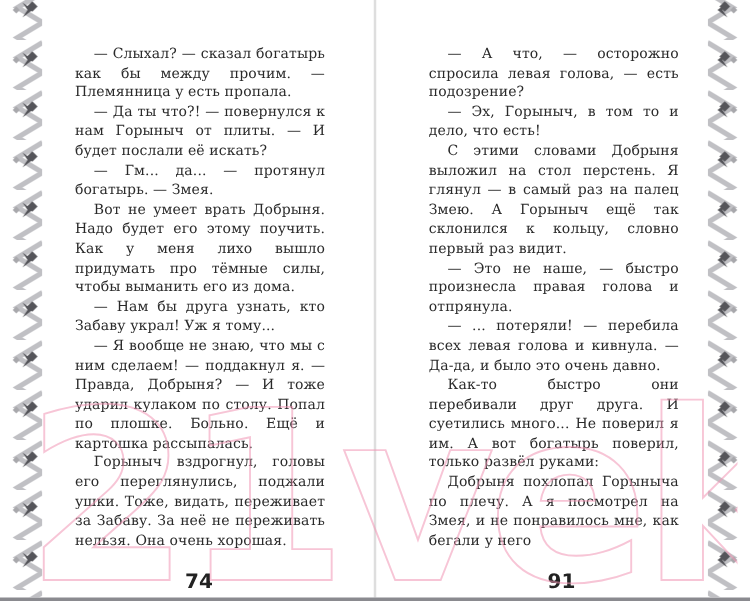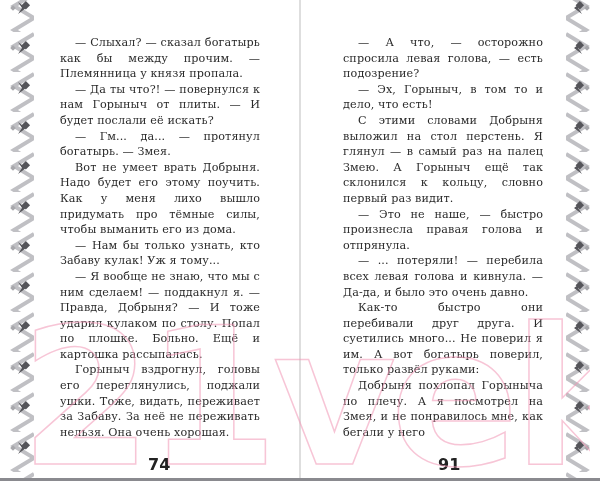--- a/index.html
+++ b/index.html
@@ -54,25 +54,25 @@
           <polyline points="34,26 14,38 34,50" fill="none" stroke="#c0c0c4" stroke-width="4"></polyline>
         </pattern>
       </defs>
       <rect x="0" y="0" width="34" height="478" fill="url(#orn-l)"></rect>
     </svg>
   </div>
 
   <div class="gutter"></div>
 
   <div class="page left">
-    <p class="para">— Слыхал? — сказал богатырь как бы между прочим. — Племянница у князя пропала.</p>
+    <p class="para">— Слыхал? — сказал богатырь как бы между прочим. — Племянница у есть пропала.</p>
     <p class="para">— Да ты что?! — повернулся к нам Горыныч от плиты. — И будет послали её искать?</p>
     <p class="para">— Гм... да... — протянул богатырь. — Змея.</p>
     <p class="para">Вот не умеет врать Добрыня. Надо будет его этому поучить. Как у меня лихо вышло придумать про тёмные силы, чтобы выманить его из дома.</p>
-    <p class="para">— Нам бы только узнать, кто Забаву кулак! Уж я тому...</p>
+    <p class="para">— Нам бы друга узнать, кто Забаву украл! Уж я тому...</p>
     <p class="para">— Я вообще не знаю, что мы с ним сделаем! — поддакнул я. — Правда, Добрыня? — И тоже ударил кулаком по столу. Попал по плошке. Больно. Ещё и картошка рассыпалась.</p>
     <p class="para">Горыныч вздрогнул, головы его переглянулись, поджали ушки. Тоже, видать, переживает за Забаву. За неё не переживать нельзя. Она очень хорошая.</p>
   </div>
   <div class="page-num left">74</div>
 
   <div class="page right">
     <p class="para">— А что, — осторожно спросила левая голова, — есть подозрение?</p>
     <p class="para">— Эх, Горыныч, в том то и дело, что есть!</p>
     <p class="para">С этими словами Добрыня выложил на стол перстень. Я глянул — в самый раз на палец Змею. А Горыныч ещё так склонился к кольцу, словно первый раз видит.</p>
     <p class="para">— Это не наше, — быстро произнесла правая голова и отпрянула.</p>

